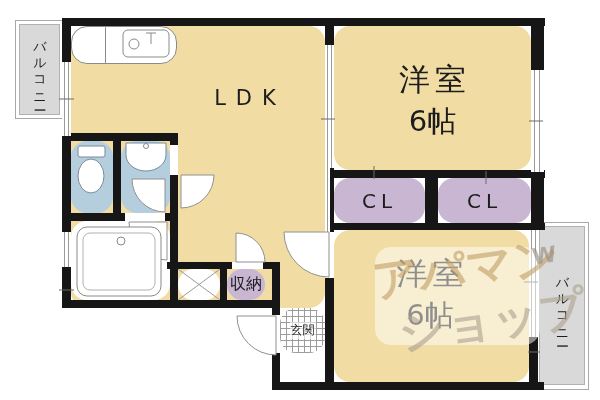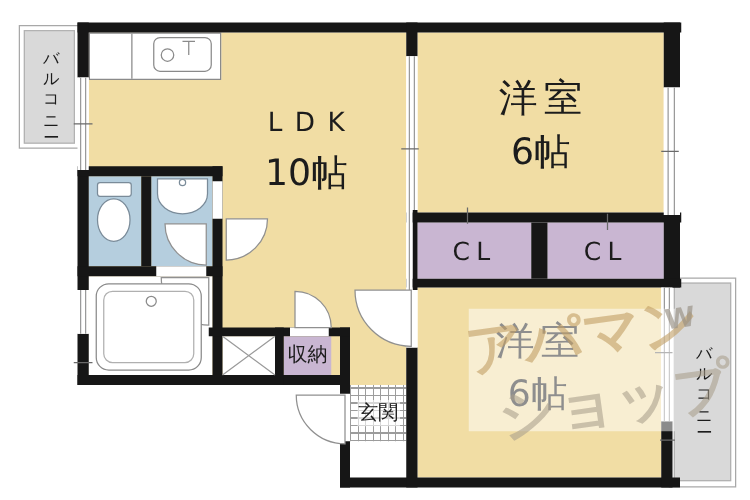--- a/index.html
+++ b/index.html
@@ -1,18 +1,18 @@
 <!DOCTYPE html>
 <html><head>
 <meta charset="utf-8">
 <style>
   html,body{margin:0;padding:0;background:#fff;}
   #plan{position:relative;width:600px;height:400px;background:#fff;overflow:hidden;
         font-family:"DejaVu Sans","Liberation Sans",sans-serif;color:#1c1c1c;}
-  .a{position:absolute;}
+  .a{position:absolute;border-radius:16px;}
   .wall{position:absolute;background:#161616;}
   .gap{position:absolute;background:#ffffff;}
   .room-cream{background:#f1dda4;}
   .room-blue{background:#b5cede;}
   .room-lav{background:#c9b6d2;}
   .room-white{background:#ffffff;}
   .win{position:absolute;background:#ffffff;}
   .wl{position:absolute;background:#9a9a9a;}
   .balc-outer{position:absolute;background:#ffffff;border:1px solid #a8a8a8;}
   .balc-inner{position:absolute;background:#d9d9d9;border:1px solid #b2b2b2;
@@ -52,21 +52,21 @@
   <div class="a room-lav cellc" style="left:438px;top:178px;width:93px;height:45px;font-size:20px;letter-spacing:5px;">
     <span>CL</span>
   </div>
   <div class="a room-blue" style="left:71px;top:141px;width:42px;height:72px;"></div>
   <div class="a room-blue" style="left:121px;top:141px;width:49px;height:72px;"></div>
   <div class="a room-white" style="left:71px;top:221px;width:99px;height:79px;"></div>
   <div class="a room-white" style="left:178px;top:269px;width:42px;height:31px;"></div>
   <div class="a room-lav cellc" style="left:227px;top:269px;width:38px;height:31px;font-size:16px;">
     <span>収納</span>
   </div>
-  <div class="a hatch cellc" style="left:280px;top:308px;width:45px;height:45px;font-size:16px;">
+  <div class="a hatch cellc" style="left:280px;top:308px;width:45px;height:45px;font-size:12px;">
     <span style="background:rgba(255,255,255,0.6);padding:0 1px;">玄関</span>
   </div>
 
   <div class="a" style="left:71px;top:26px;width:104px;height:36px;background:#fff;border:1px solid #8a8a8a;">
     <div class="a" style="left:33px;top:0;width:1px;height:36px;background:#8a8a8a;"></div>
   </div>
 
   <div class="wall" style="left:62px;top:18px;width:483px;height:8px;"></div>
   <div class="wall" style="left:62px;top:18px;width:9px;height:44px;"></div>
   <div class="wall" style="left:62px;top:136px;width:9px;height:96px;"></div>
@@ -146,21 +146,20 @@
     <g stroke="#9a9a9a" stroke-width="1">
       <path d="M178,269 L220,300 M220,269 L178,300" fill="none"></path>
     </g>
     <g stroke="#6a6a6a" stroke-width="1">
       <path d="M59,99 h15 M59,290 h15 M321,119 h14 M529,121 h14 M524,282 h14 M528,352 h12 M374,166 v13 M486,171 v13"></path>
     </g>
   </svg>
 
   <div class="label" style="left:160px;top:78px;width:170px;line-height:40px;">
     <div style="font-size:21px;letter-spacing:10px;padding-left:10px;">LDK</div>
-    <div style="font-size:29px;">10帖</div>
   </div>
   <div class="label" style="left:355px;top:58px;width:155px;line-height:42px;">
     <div style="font-size:31px;letter-spacing:5px;padding-left:5px;">洋室</div>
     <div style="font-size:29px;">6帖</div>
   </div>
   <div class="label" style="left:350px;top:252px;width:160px;line-height:42px;">
     <div style="font-size:31px;letter-spacing:5px;padding-left:5px;">洋室</div>
     <div style="font-size:29px;">6帖</div>
   </div>
 

